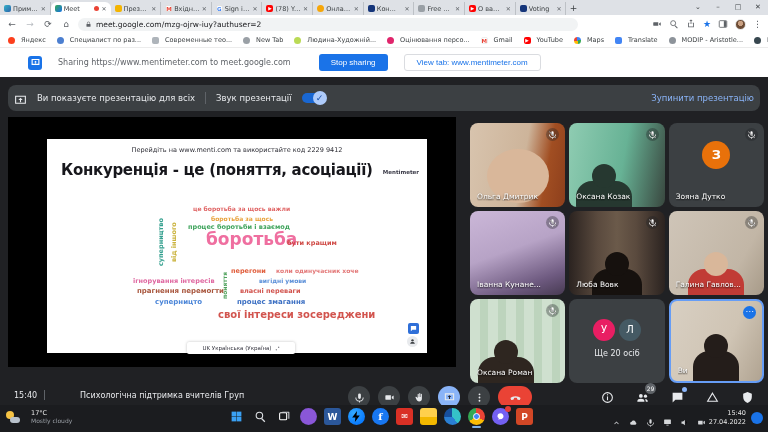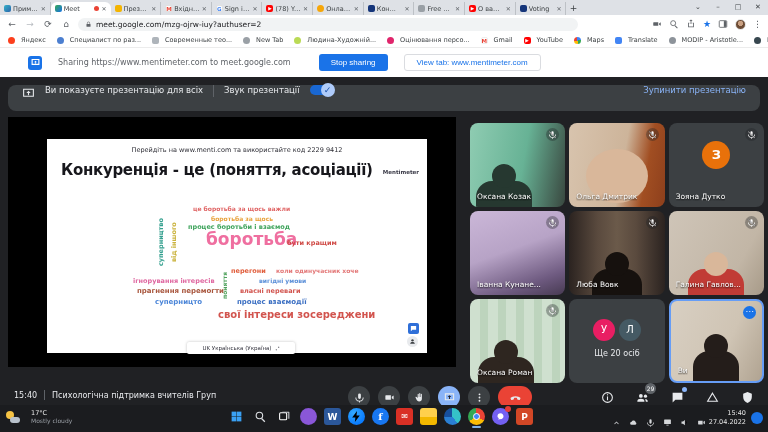--- a/index.html
+++ b/index.html
@@ -55,21 +55,21 @@
 
   
   .sharebar { position:absolute; left:0; top:48px; width:768px; height:29px; background:#fff; display:flex; align-items:center; padding:0 28px; gap:16px; }
   .share-chip { width:14px; height:14px; border-radius:3px; background:#1a73e8; display:flex; align-items:center; justify-content:center; }
   .share-chip svg { width:9px; height:9px; fill:#fff; }
   .share-msg { font-size:8px; color:#5f6368; }
   .btn-stop { background:#1a73e8; color:#fff; font-size:8px; border:none; border-radius:3px; padding:4px 12px; margin-left:12px; }
   .btn-view { background:#fff; color:#1a73e8; font-size:8px; border:1px solid #dadce0; border-radius:3px; padding:3px 12px; }
 
   
-  .banner { position:absolute; left:8px; top:85px; width:752px; height:26px; background:#3c4043; border-radius:8px; display:flex; padding:0 14px; gap:10px; }
+  .banner { position:absolute; left:8px; top:85px; width:752px; height:26px; background:#3c4043; border-radius:8px; display:flex; align-items:center; padding:0 6px; gap:10px; }
   .banner-present-ic { width:13px; height:13px; }
   .banner-present-ic svg { width:13px; height:13px; fill:#e8eaed; }
   .banner-text { font-size:8.5px; color:#e8eaed; }
   .banner-div { width:1px; height:12px; background:#5f6368; }
   .toggle { width:24px; height:10px; border-radius:6px; background:#1967d2; position:relative; }
   .toggle .knob { position:absolute; right:-1px; top:-2px; width:14px; height:14px; border-radius:50%; background:#aecbfa; color:#174ea6; font-size:9px; line-height:14px; text-align:center; font-weight:bold; }
   .banner-stop { margin-left:auto; font-size:8.5px; color:#8ab4f8; }
 
   
   .stage { position:absolute; left:8px; top:117px; width:448px; height:250px; background:#000; }
@@ -113,21 +113,21 @@
   .scene-havlov .fig::before { background:#d9b79a; }
   .scene-roman { background:repeating-linear-gradient(90deg,#cfe0cf 0 10px,#bdd4bd 10px 18px); }
   .scene-roman .fig { background:#2e2620; left:38%; }
   .scene-self { background:linear-gradient(115deg,#d8cfc2 0%,#cfc4b4 60%,#b0a391 100%); }
   .scene-self .fig { background:#241d1a; width:46px; height:34px; }
 
   
   .meetbar { position:absolute; left:0; top:383px; width:768px; height:27px; color:#e8eaed; }
   .mb-left { position:absolute; left:14px; top:7px; display:flex; align-items:center; gap:7px; font-size:8px; }
   .mb-div { width:1px; height:10px; background:#5f6368; }
-  .mb-title { max-width:185px; white-space:nowrap; overflow:hidden; }
+  .mb-title { max-width:185px; white-space:nowrap; overflow:hidden;margin-left:28px; }
   .mb-controls { position:absolute; left:348px; top:3px; display:flex; gap:8px; align-items:center; }
   .ctl { width:22px; height:22px; border-radius:50%; background:#3c4043; display:flex; align-items:center; justify-content:center; }
   .ctl svg { width:11px; height:11px; fill:#e8eaed; }
   .ctl.active { background:#8ab4f8; } .ctl.active svg { fill:#202124; }
   .ctl.end { width:34px; border-radius:11px; background:#ea4335; }
   .mb-right { position:absolute; right:14px; top:6px; display:flex; gap:22px; align-items:center; }
   .mbr { position:relative; }
   .mbr svg { width:13px; height:13px; fill:#e8eaed; }
   .mbr .badge { position:absolute; top:-6px; right:-7px; min-width:11px; height:11px; border-radius:6px; background:#5f6368; color:#fff; font-size:6px; line-height:11px; text-align:center; padding:0 1px; }
   .mbr .dot { position:absolute; top:-2px; right:-3px; width:5px; height:5px; border-radius:50%; background:#8ab4f8; }
@@ -363,21 +363,21 @@
           <span style="left: 240px; top: 101px; font-size: 6.5px; color: rgb(207, 73, 68);">бути кращим</span>
           <span style="left: 111px; top: 127px; font-size: 6.5px; color: rgb(53, 160, 143); transform: rotate(-90deg); transform-origin: 0px 0px;">суперництво</span>
           <span style="left: 124px; top: 123px; font-size: 6.5px; color: rgb(203, 180, 64); transform: rotate(-90deg); transform-origin: 0px 0px;">від іншого</span>
           <span style="left: 184px; top: 129px; font-size: 6.5px; color: rgb(224, 92, 58);">перегони</span>
           <span style="left: 229px; top: 129px; font-size: 6px; color: rgb(227, 120, 120);">коли одинучасник хоче</span>
           <span style="left: 212px; top: 139px; font-size: 6px; color: rgb(91, 143, 216);">вигідні умови</span>
           <span style="left: 86px; top: 139px; font-size: 6.5px; color: rgb(223, 103, 160);">ігнорування інтересів</span>
           <span style="left: 90px; top: 149px; font-size: 7px; color: rgb(168, 85, 60);">прагнення перемогти</span>
           <span style="left: 193px; top: 149px; font-size: 6.5px; color: rgb(210, 84, 78);">власні переваги</span>
           <span style="left: 108px; top: 160px; font-size: 7px; color: rgb(74, 133, 216);">суперницто</span>
-          <span style="left: 190px; top: 160px; font-size: 7px; color: rgb(58, 110, 194);">процес взаємодії</span>
+          <span style="left: 190px; top: 160px; font-size: 7px; color: rgb(58, 110, 194);">процес змагання</span>
           <span style="left: 171px; top: 171px; font-size: 10px; color: rgb(210, 84, 78);">свої інтереси зосереджени</span>
           <span style="left: 175px; top: 160px; font-size: 6px; color: rgb(77, 160, 90); transform: rotate(-90deg); transform-origin: 0px 0px;">поняття</span>
         </div>
       <div class="lang-pill">
         <span>UK Українська (Україна)</span>
         <svg viewBox="0 0 24 24">
             <path d="M4 14v6h6l-2.2-2.2L10 15l-1-1-2.2 2.2zM20 10V4h-6l2.2 2.2L14 9l1 1 2.2-2.2z"></path>
           </svg>
       </div>
       <div class="menti-count-sq">
@@ -388,39 +388,39 @@
       <div class="menti-person">
         <svg viewBox="0 0 24 24">
             <circle cx="12" cy="8" r="4"></circle>
             <path d="M4 20c0-4 3.6-6 8-6s8 2 8 6z"></path>
           </svg>
       </div>
     </div>
   </div>
 
   <div class="grid">
+      <div class="tile scene-dmytryk">
+        <div class="fig"></div>
+        <span class="micoff">
+          <svg viewBox="0 0 24 24">
+            <path d="M12 15a3 3 0 0 0 3-3V6a3 3 0 0 0-6 0v6a3 3 0 0 0 3 3zm7-3a7 7 0 0 1-14 0H3a9 9 0 0 0 8 8.9V23h2v-2.1A9 9 0 0 0 21 12z"></path>
+            <path d="M2.6 4.4 4 3l17.4 17.4-1.4 1.4z" stroke="#202124" stroke-width="1"></path>
+          </svg>
+        </span>
+        <span class="tname">Ольга Дмитрик</span>
+      </div>
       <div class="tile scene-kozak">
         <div class="fig"></div>
         <span class="micoff">
           <svg viewBox="0 0 24 24">
             <path d="M12 15a3 3 0 0 0 3-3V6a3 3 0 0 0-6 0v6a3 3 0 0 0 3 3zm7-3a7 7 0 0 1-14 0H3a9 9 0 0 0 8 8.9V23h2v-2.1A9 9 0 0 0 21 12z"></path>
             <path d="M2.6 4.4 4 3l17.4 17.4-1.4 1.4z" stroke="#202124" stroke-width="1"></path>
           </svg>
         </span>
         <span class="tname">Оксана Козак</span>
-      </div>
-      <div class="tile scene-dmytryk">
-        <div class="fig"></div>
-        <span class="micoff">
-          <svg viewBox="0 0 24 24">
-            <path d="M12 15a3 3 0 0 0 3-3V6a3 3 0 0 0-6 0v6a3 3 0 0 0 3 3zm7-3a7 7 0 0 1-14 0H3a9 9 0 0 0 8 8.9V23h2v-2.1A9 9 0 0 0 21 12z"></path>
-            <path d="M2.6 4.4 4 3l17.4 17.4-1.4 1.4z" stroke="#202124" stroke-width="1"></path>
-          </svg>
-        </span>
-        <span class="tname">Ольга Дмитрик</span>
       </div>
       <div class="tile">
         <div class="avatar-big" style="background: rgb(232, 113, 10);">З</div>
         <span class="micoff">
           <svg viewBox="0 0 24 24">
             <path d="M12 15a3 3 0 0 0 3-3V6a3 3 0 0 0-6 0v6a3 3 0 0 0 3 3zm7-3a7 7 0 0 1-14 0H3a9 9 0 0 0 8 8.9V23h2v-2.1A9 9 0 0 0 21 12z"></path>
             <path d="M2.6 4.4 4 3l17.4 17.4-1.4 1.4z" stroke="#202124" stroke-width="1"></path>
           </svg>
         </span>
         <span class="tname">Зояна Дутко</span>

